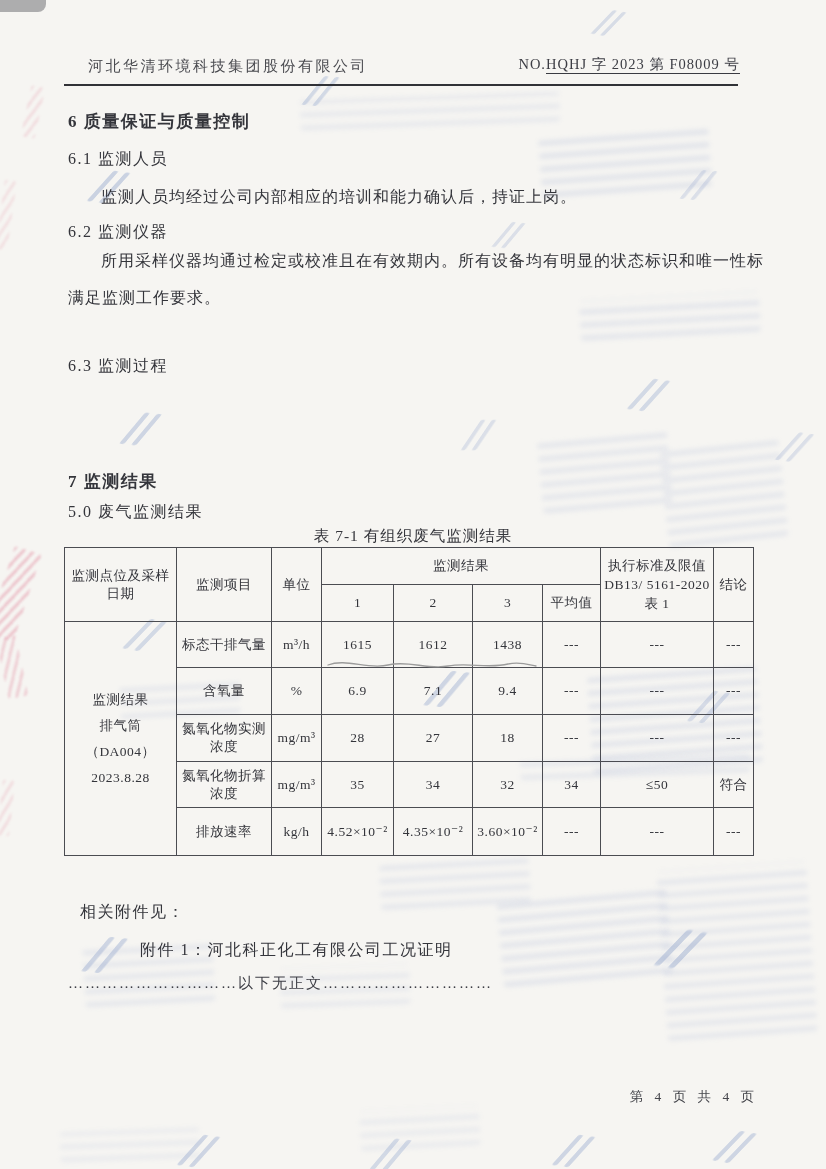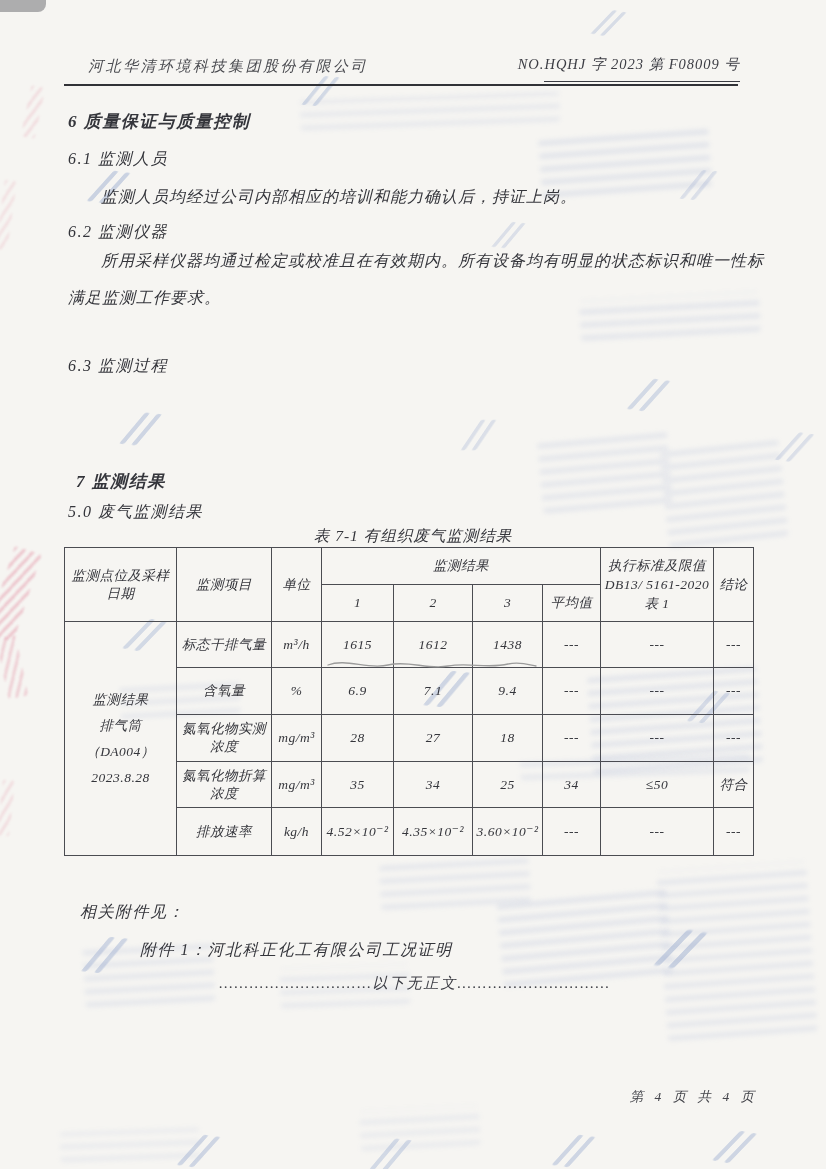--- a/index.html
+++ b/index.html
@@ -1,28 +1,27 @@
 <!DOCTYPE html>
 <html><head>
 <meta charset="utf-8">
 <style>
   html,body{margin:0;padding:0;}
   .page{
     position:relative; width:826px; height:1169px; overflow:hidden;
     background:#f6f5f2;
     font-family:"Liberation Serif","DejaVu Serif",serif;
     color:#34353b;
-    font-style:italic;
   }
   .abs{position:absolute;}
   .nowrap{white-space:nowrap;}
   
   .company{left:88px; top:57px; font-size:15px; letter-spacing:2.5px; color:#4a4b50;}
   .docno{top:55px; right:86px; font-size:14.5px; letter-spacing:1px; color:#3c3d44;}
-  .docno .u{border-bottom:1.5px solid #3a3b42; padding-bottom:9px;}
+  .docno .u{border-bottom:1.5px solid #3a3b42; padding-bottom:1px;}
   .rule{left:64px; top:84px; width:674px; height:2px; background:#313237;}
   
   .h-main{left:68px; font-size:17px; font-weight:bold; letter-spacing:1.5px;}
   .h-sub{left:68px; font-size:16px; letter-spacing:1.5px;}
   .para{left:68px; width:694px; font-size:16px; letter-spacing:1px; line-height:37px;}
   .para .ind{padding-left:33px;}
   .para div{white-space:nowrap;}
   
   .caption{left:68px; top:526px; width:690px; text-align:center; font-size:15.5px; letter-spacing:1px;}
   table.t{position:absolute; left:64px; top:547px; border-collapse:collapse; table-layout:fixed;}
@@ -30,21 +29,21 @@
     border:1px solid #4b4c52; font-weight:normal; text-align:center; vertical-align:middle;
     font-size:13.5px; letter-spacing:0.5px; padding:1px 2px; color:#34353b;
   }
   tr.hr1{height:37px;} tr.hr2{height:37px;}
   tr.r0{height:46px;} tr.r1{height:47px;} tr.r2{height:47px;} tr.r3{height:46px;} tr.r4{height:48px;}
   .site-cell div{line-height:26px; white-space:nowrap;}
   .std-head div{line-height:19px; white-space:nowrap;}
   
   .attach-intro{left:80px; top:902px; font-size:16px; letter-spacing:1.5px;}
   .attach-item{left:140px; top:940px; font-size:16px; letter-spacing:1.5px;}
-  .endnote{left:68px; top:974px; width:694px; text-align:center; font-size:15px; letter-spacing:2px; color:#3c3d44;}
+  .endnote{left:68px; top:974px; width:694px; font-size:15px; letter-spacing:2px; color:#3c3d44;}
   .footer{left:68px; top:1088px; width:690px; text-align:right; font-size:13.5px; letter-spacing:4px; color:#45464c;}
   
   .smudge{left:0; top:0; width:46px; height:12px; background:#8f8f92; opacity:.7; border-radius:0 0 8px 0; filter:blur(.5px);}
   #watermark-layer{position:absolute; inset:0; pointer-events:none;}
   .wm-slash{position:absolute; display:flex; gap:7px; color:#9fb0d2;}
   .wm-slash i{display:block; width:5px; height:34px; background:currentColor; transform:skewX(-34deg); border-radius:2px; filter:blur(.6px);}
   .wm-blur{position:absolute; background:repeating-linear-gradient(0deg, rgba(150,165,205,.5) 0 5px, rgba(150,165,205,0) 5px 13px); filter:blur(2.4px); border-radius:4px;}
   .wm-pink{position:absolute; background:repeating-linear-gradient(115deg, rgba(228,154,171,.75) 0 3px, rgba(228,154,171,0) 3px 8px); filter:blur(1.2px); border-radius:3px;}
   .wavy{left:326px; top:656px; pointer-events:none;}
 </style>
@@ -160,21 +159,21 @@
   </div>
 
   <div class="abs h-sub nowrap" style="top:222px;">6.2 监测仪器</div>
   <div class="abs para" style="top:242px;">
     <div class="ind">所用采样仪器均通过检定或校准且在有效期内。所有设备均有明显的状态标识和唯一性标</div>
     <div>满足监测工作要求。</div>
   </div>
 
   <div class="abs h-sub nowrap" style="top:356px;">6.3 监测过程</div>
 
-  <div class="abs h-main nowrap" style="top:470px;margin-left:8px;">7 监测结果</div>
+  <div class="abs h-main nowrap" style="top:470px;">7 监测结果</div>
   <div class="abs h-sub nowrap" style="top:502px;">5.0 废气监测结果</div>
 
   <div class="abs caption nowrap">表 7-1 有组织废气监测结果</div>
 
   <table class="t">
     <colgroup>
       <col style="width:112px">
         <col style="width:95px">
         <col style="width:50px">
       <col style="width:72px">
@@ -237,21 +236,21 @@
       <td>18</td>
       <td>---</td>
       <td>---</td>
       <td>---</td>
     </tr>
     <tr class="r3">
       <td>氮氧化物折算浓度</td>
       <td>mg/m³</td>
       <td>35</td>
       <td>34</td>
-      <td>25</td>
+      <td>32</td>
       <td>34</td>
       <td>≤50</td>
       <td>符合</td>
     </tr>
     <tr class="r4">
       <td>排放速率</td>
       <td>kg/h</td>
       <td>4.52×10⁻²</td>
       <td>4.35×10⁻²</td>
       <td>3.60×10⁻²</td>

